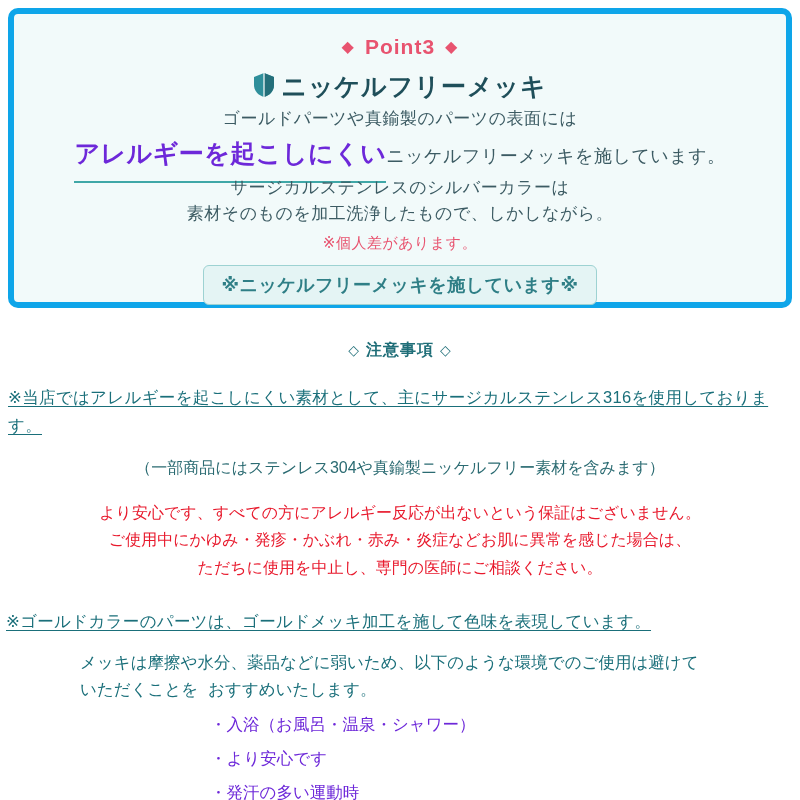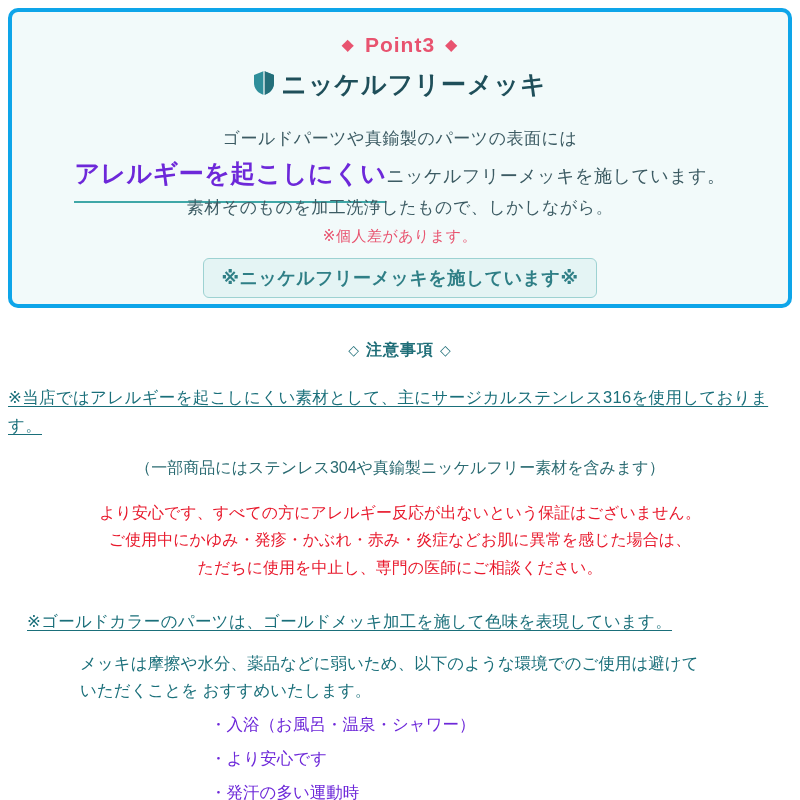--- a/index.html
+++ b/index.html
@@ -23,21 +23,21 @@
 
   
   .point-card {
     position: absolute;
     left: 8px;
     top: 8px;
     width: 784px;
     height: 300px;
     box-sizing: border-box;
     background: #f2fafa;
-    border: 4px solid #0ea5e9;
+    border: 6px solid #0ea5e9;
     border-radius: 10px;
     text-align: center;
     padding-top: 22px;
   }
   .point-label {
     font-size: 21px;
     font-weight: bold;
     color: #e8536f;
     letter-spacing: 1px;
     line-height: 1;
@@ -47,21 +47,21 @@
     font-size: 16px;
     vertical-align: 2px;
     margin: 0 10px;
   }
   .point-title {
     font-size: 25px;
     font-weight: bold;
     color: #1f4f5a;
     letter-spacing: 1px;
     line-height: 1.2;
-    margin-bottom: 24px;
+    margin-bottom: 2px;
   }
   .shield-icon {
     display: inline-block;
     vertical-align: -3px;
     margin-right: 6px;
   }
   .point-line {
     font-size: 17px;
     color: #3c5b63;
     line-height: 1.55;
@@ -144,29 +144,29 @@
   }
   .block-red {
     font-size: 16px;
     line-height: 1.72;
     margin-bottom: 26px;
   }
   .block-gold {
     text-align: left;
     padding: 0 6px;
     margin-bottom: 14px;
-    margin-left: 21px;
   }
   .block-plating {
     color: #1a6f7a;
     font-size: 16.5px;
     line-height: 1.68;
     width: 640px;
     margin: 0 auto 10px auto;
     text-align: left;
+    font-family: Liberation Mono, monospace;
   }
   .bullets {
     color: #6d28d9;
     font-size: 16.5px;
     line-height: 1.1;
     width: 380px;
     margin: 0 auto;
     text-align: left;
   }
   .bullets li {
@@ -197,20 +197,21 @@
         </svg>
       </span><span>ニッケルフリーメッキ</span>
     </div>
 
     <div class="point-line">ゴールドパーツや真鍮製のパーツの表面には</div>
 
     <div class="point-line big">
       <span class="hl-underline">アレルギーを起こしにくい</span><span>ニッケルフリーメッキを施しています。</span>
     </div>
 
+    <div class="point-line">サージカルステンレスのシルバーカラーは</div>
     <div class="point-line">素材そのものを加工洗浄したもので、しかしながら。</div>
 
     <div class="note-small">※個人差があります。</div>
 
     <div class="material-box">※ニッケルフリーメッキを施しています※</div>
   </section>
 
   <section class="notes">
 
     <div class="notes-heading">

